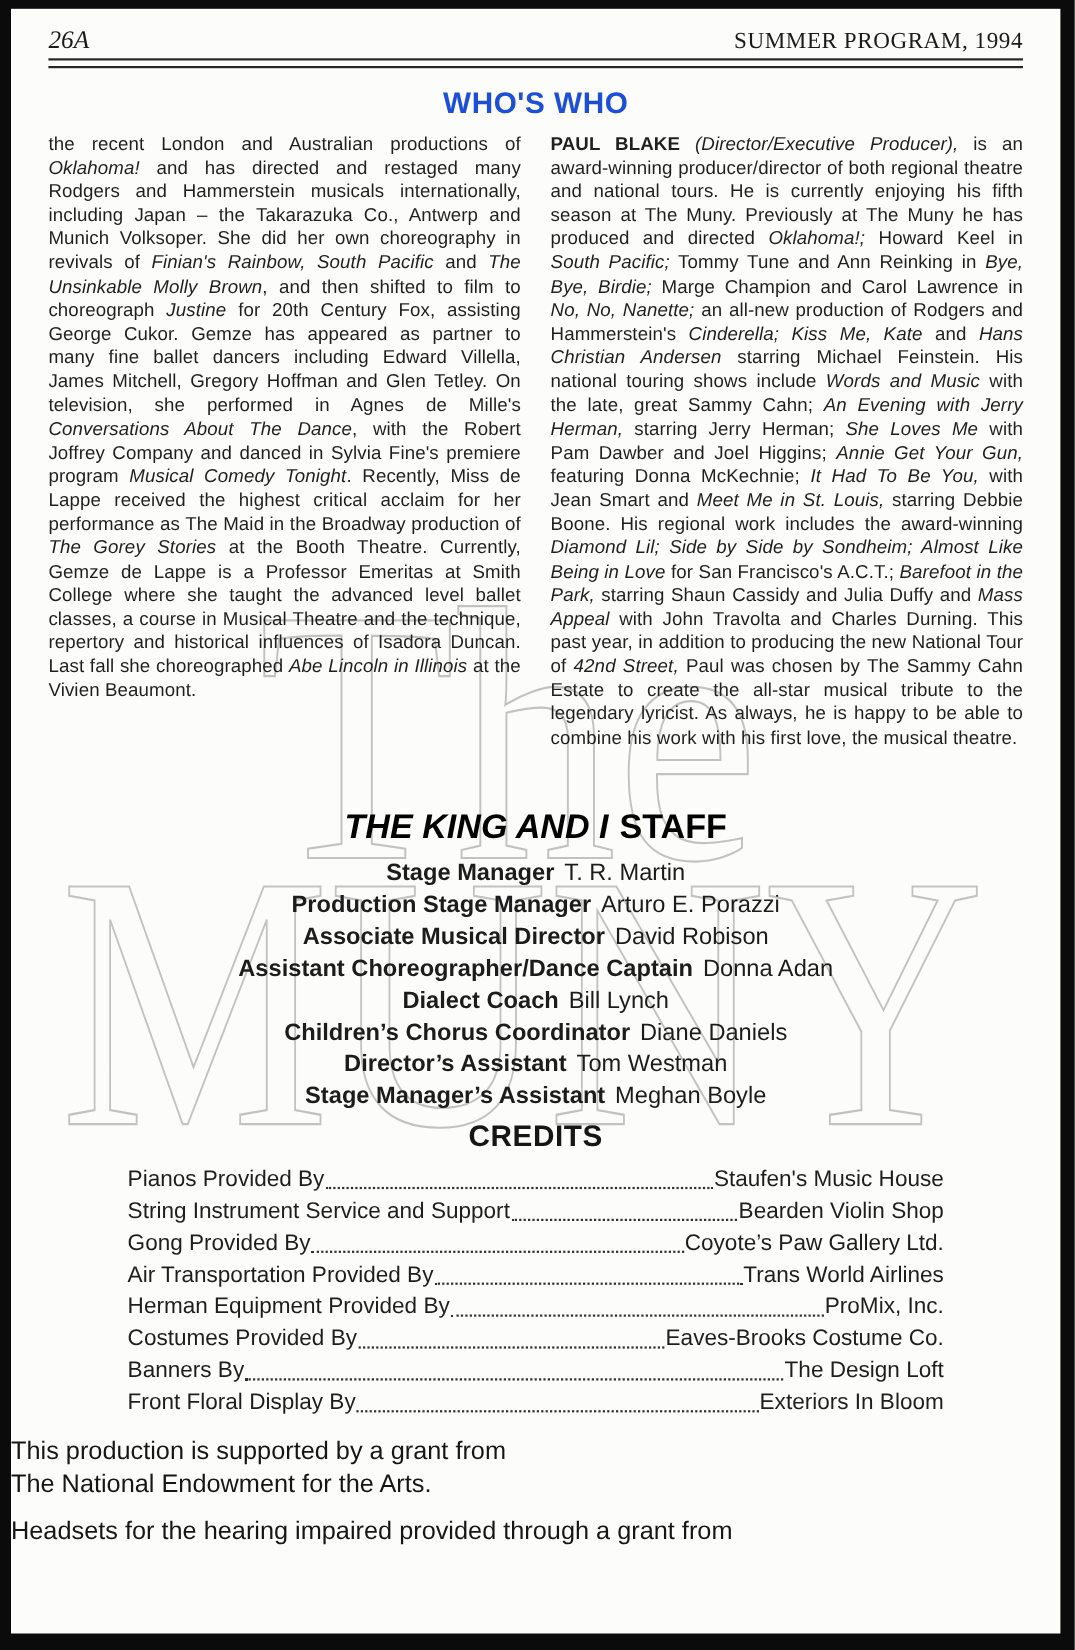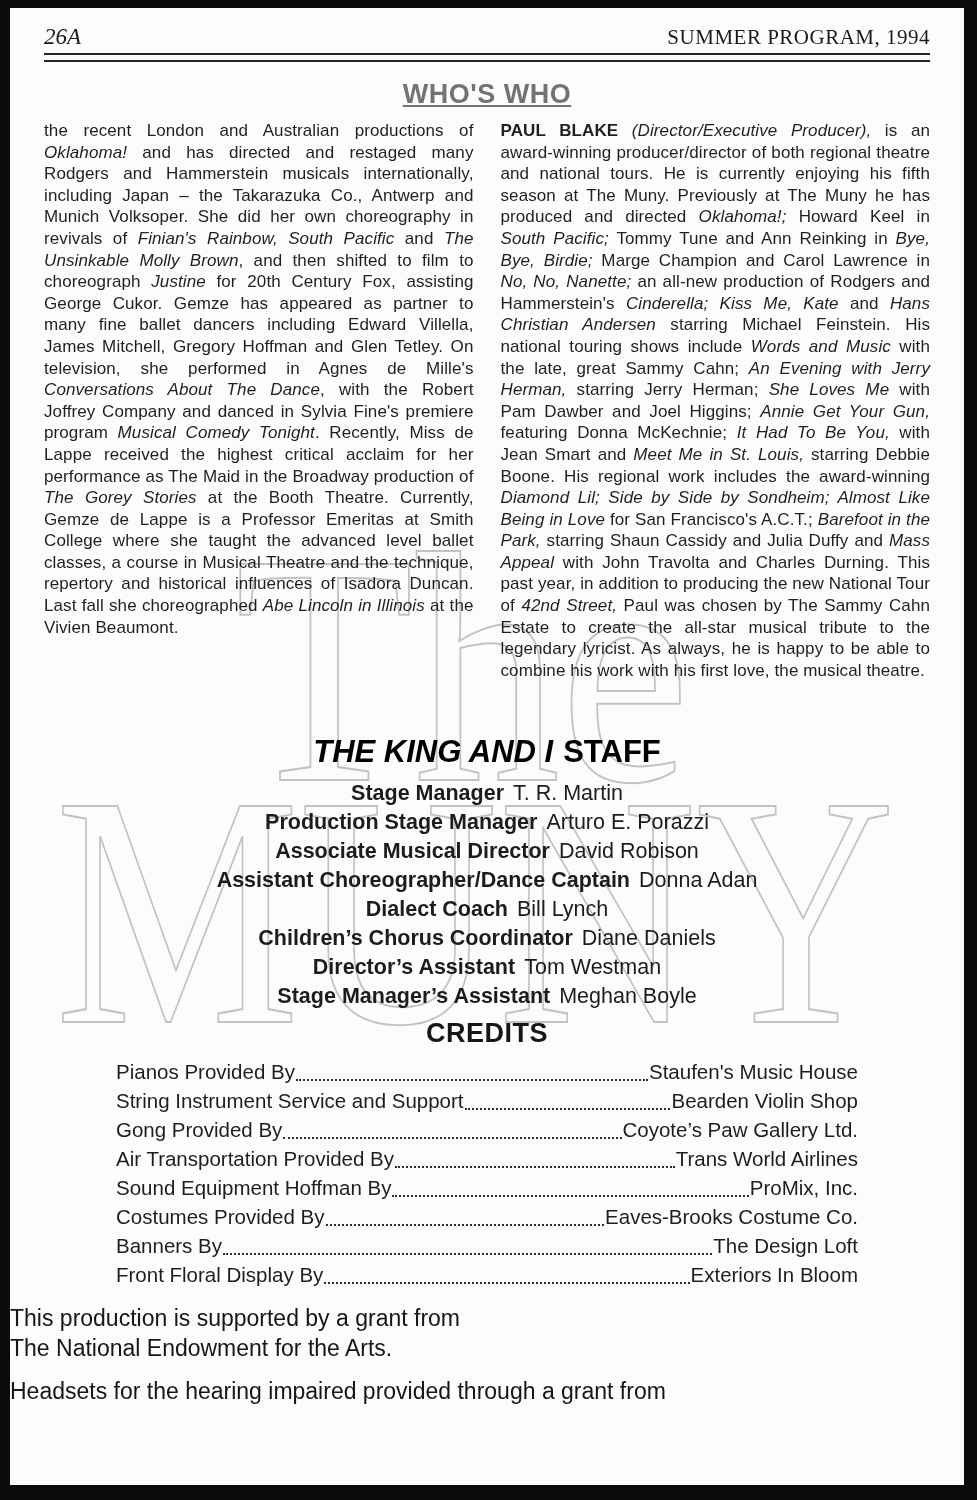--- a/index.html
+++ b/index.html
@@ -26,21 +26,21 @@
     font-family:"Liberation Serif",serif;color:#1b1b1b;
   }
   .pagenum{font-style:italic;font-size:23px;}
   .hdr-right{font-size:21px;letter-spacing:.5px;}
   .rule{
     margin:3px 34px 0 34px;height:5px;
     border-top:2px solid #262626;border-bottom:2px solid #262626;
   }
   .title{
     text-align:center;margin-top:17px;
-    font-size:27px;font-weight:bold;color:#737373;letter-spacing:.5px;text-decoration:underline;
+    font-size:27px;font-weight:bold;color:#1d4ed8;letter-spacing:.5px;
   }
   .cols{
     display:flex;gap:27px;margin:10px 34px 0 34px;min-height:598px;
   }
   .col{
     flex:1;text-align:justify;
     font-size:17px;line-height:21.6px;color:#1f1f1f;
     letter-spacing:.1px;
   }
   .staff-head{
@@ -131,21 +131,21 @@
           <span class="credit-label">Gong Provided By</span>
           <span class="credit-leader"></span>
           <span class="credit-value">Coyote’s Paw Gallery Ltd.</span>
         </div>
         <div class="credit-row">
           <span class="credit-label">Air Transportation Provided By</span>
           <span class="credit-leader"></span>
           <span class="credit-value">Trans World Airlines</span>
         </div>
         <div class="credit-row">
-          <span class="credit-label">Sound Equipment Hoffman By</span>
+          <span class="credit-label">Herman Equipment Provided By</span>
           <span class="credit-leader"></span>
           <span class="credit-value">ProMix, Inc.</span>
         </div>
         <div class="credit-row">
           <span class="credit-label">Costumes Provided By</span>
           <span class="credit-leader"></span>
           <span class="credit-value">Eaves-Brooks Costume Co.</span>
         </div>
         <div class="credit-row">
           <span class="credit-label">Banners By</span>

